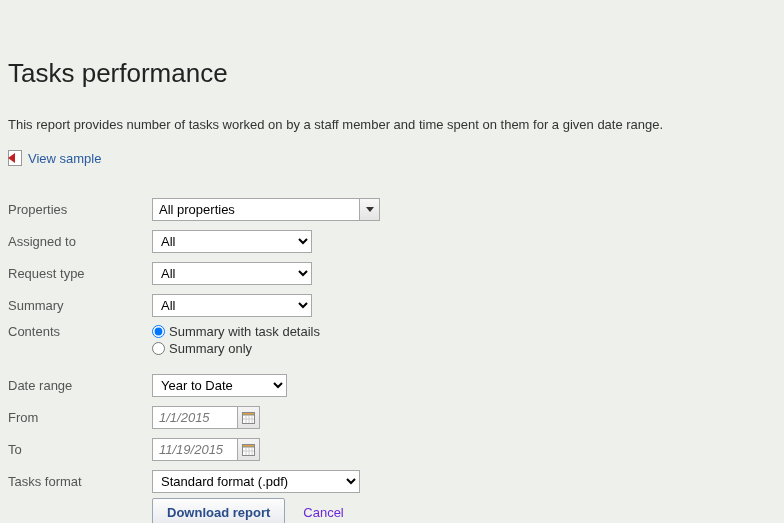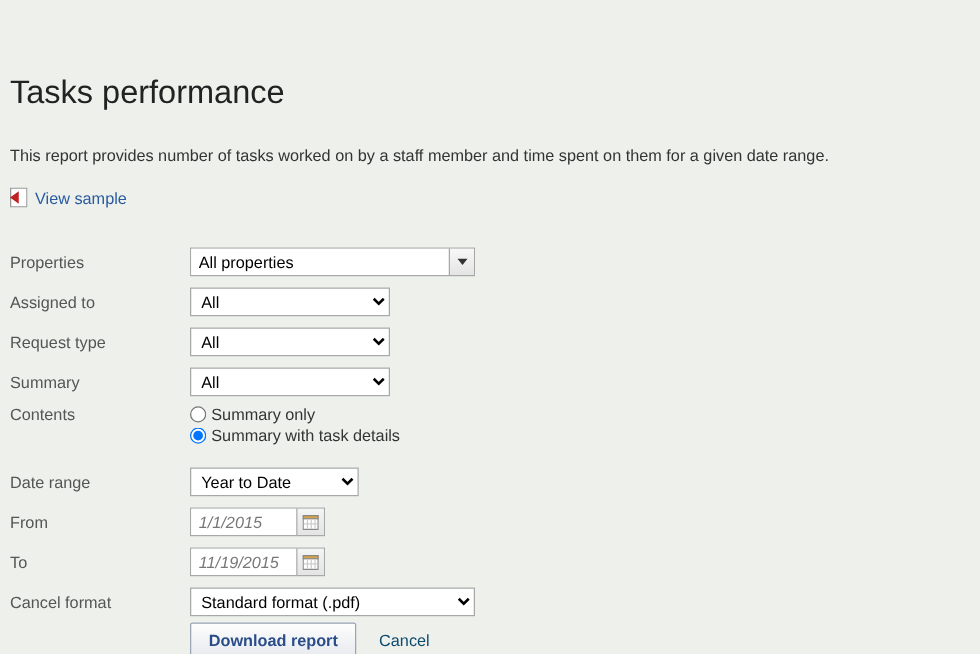--- a/index.html
+++ b/index.html
@@ -89,21 +89,21 @@
     select.native {
       height: 23px;
       border: 1px solid #a8a8a8;
       background: #fff;
       font-family: inherit;
       font-size: 13px;
       padding: 1px 4px;
     }
     select.native.w160 { width: 160px; }
     select.native.w135 { width: 135px; }
-    select.native.w200 { width: 228px; }
+    select.native.w200 { width: 208px; }
     .radio-col {
       display: flex;
       flex-direction: column;
       gap: 2px;
     }
     .radio-line {
       display: flex;
       align-items: center;
       gap: 4px;
       color: #333;
@@ -149,21 +149,21 @@
       background: linear-gradient(#fdfdfd, #e7e9ee);
       color: #2a4d8a;
       font-weight: bold;
       font-size: 13px;
       padding: 6px 14px;
       border-radius: 2px;
       cursor: pointer;
       font-family: inherit;
     }
     .cancel-link {
-      color: #0c4a6e;
+      color: #6d28d9;
       cursor: pointer;
       font-size: 13px;
     }
   </style>
 </head>
 <body>
 
 <h1>Tasks performance</h1>
 
 <p class="description">This report provides number of tasks worked on by a staff member and time spent on them for a given date range.</p>
@@ -215,26 +215,26 @@
     <select class="native w160">
       <option>All</option>
     </select>
   </div>
 </div>
 
 <div class="form-row" style="align-items:flex-start; padding-top:2px;">
   <div class="form-label">Contents</div>
   <div class="radio-col">
     <label class="radio-line">
+      <input type="radio" name="contents" checked="" style="">
+      <span>Summary with task details</span>
+    </label>
+    <label class="radio-line">
       <input type="radio" name="contents" style="">
       <span>Summary only</span>
-    </label>
-    <label class="radio-line">
-      <input type="radio" name="contents" checked="" style="">
-      <span>Summary with task details</span>
     </label>
   </div>
 </div>
 
 <div class="gap-block"></div>
 
 <div class="form-row">
   <div class="form-label">Date range</div>
   <div class="form-control-area">
     <select class="native w135">
@@ -275,21 +275,21 @@
           <line x1="7" y1="5" x2="7" y2="12" stroke="#ccc"></line>
           <line x1="10" y1="5" x2="10" y2="12" stroke="#ccc"></line>
           <line x1="1" y1="8" x2="12" y2="8" stroke="#ccc"></line>
         </svg>
       </div>
     </div>
   </div>
 </div>
 
 <div class="form-row">
-  <div class="form-label">Cancel format</div>
+  <div class="form-label">Tasks format</div>
   <div class="form-control-area">
     <select class="native w200">
       <option>Standard format (.pdf)</option>
     </select>
   </div>
 </div>
 
 <div class="button-row">
   <button class="primary-btn">Download report</button>
   <a class="cancel-link">Cancel</a>

